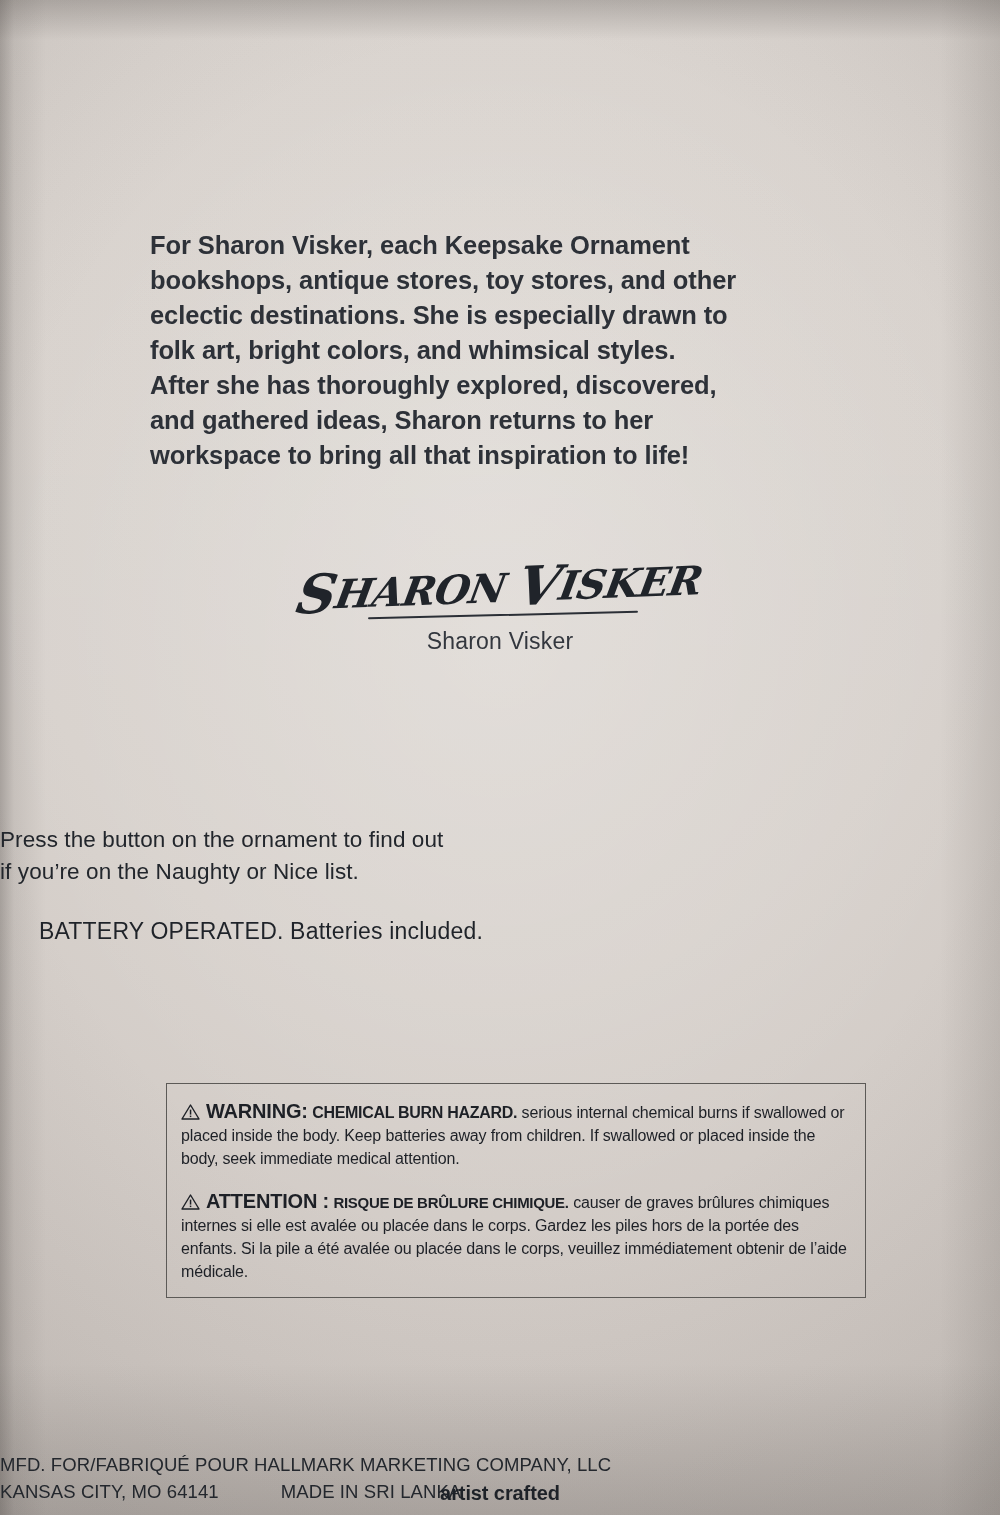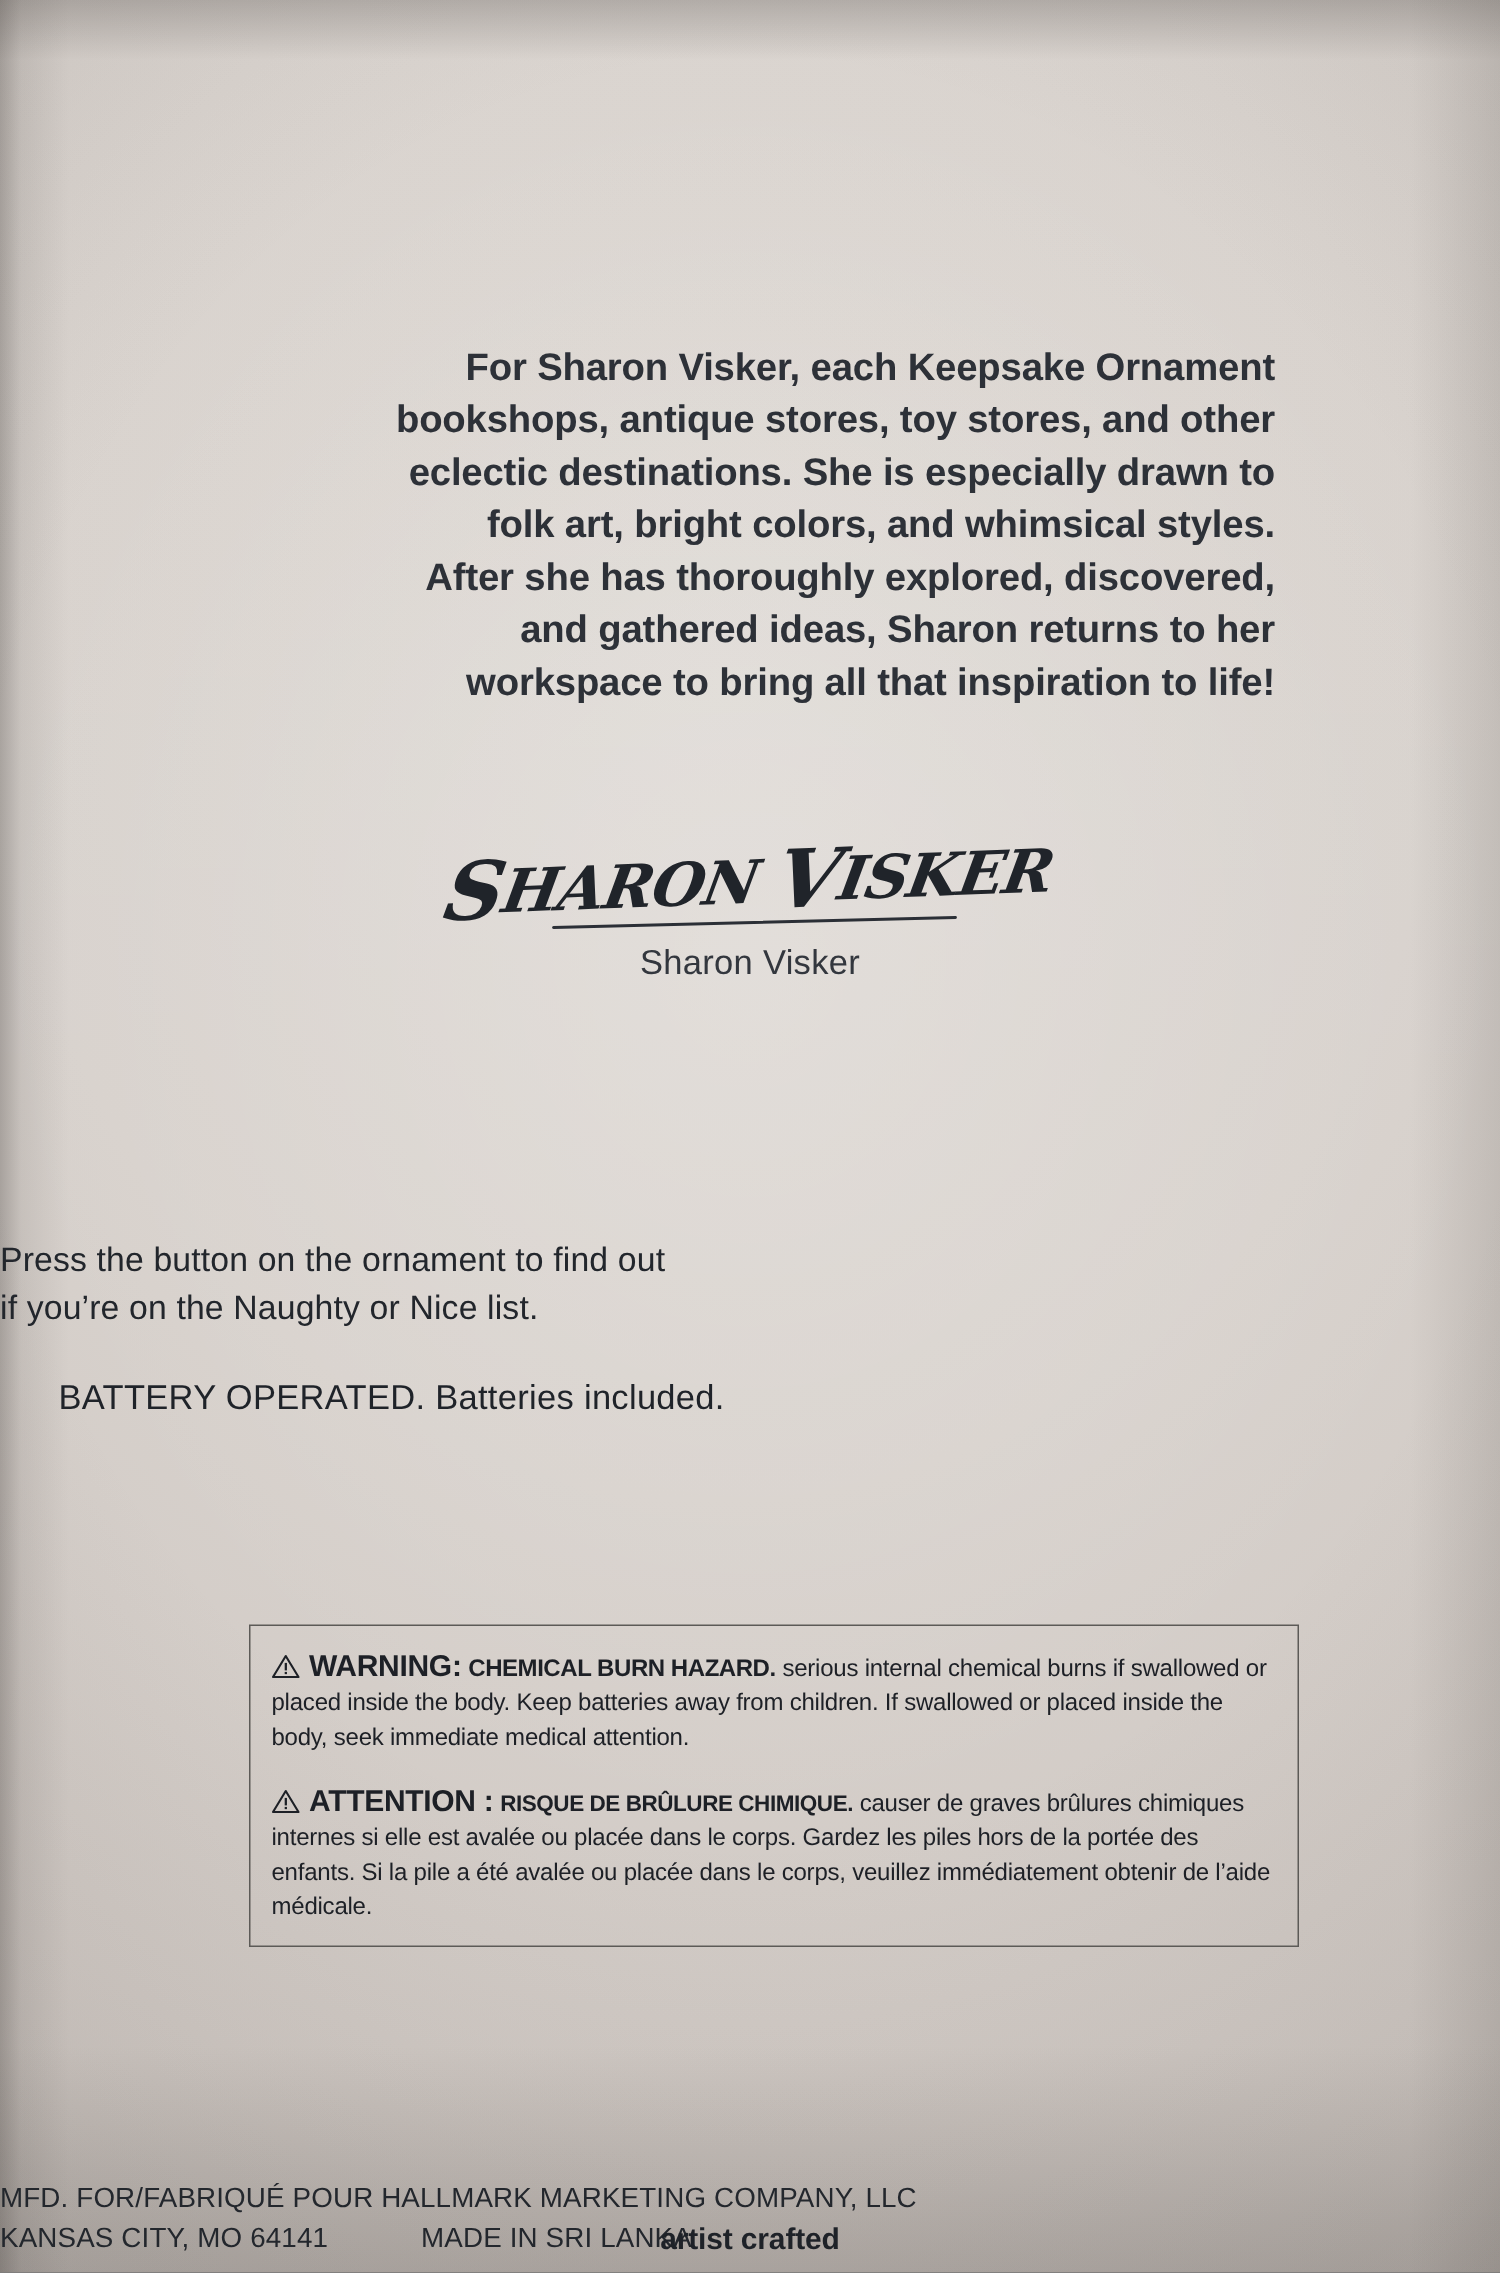--- a/index.html
+++ b/index.html
@@ -43,21 +43,21 @@
     inset: 0;
     z-index: 3;
   }
 
   
   .blurb {
     position: absolute;
     top: 228px;
     left: 150px;
     width: 700px;
-    text-align: right;
+    text-align: left;
     font-size: 25.5px;
     line-height: 1.37;
     font-weight: 600;
     color: #2d3138;
     letter-spacing: -0.1px;
   }
   .blurb p { margin: 0; }
 
   
   .signature-wrap {

